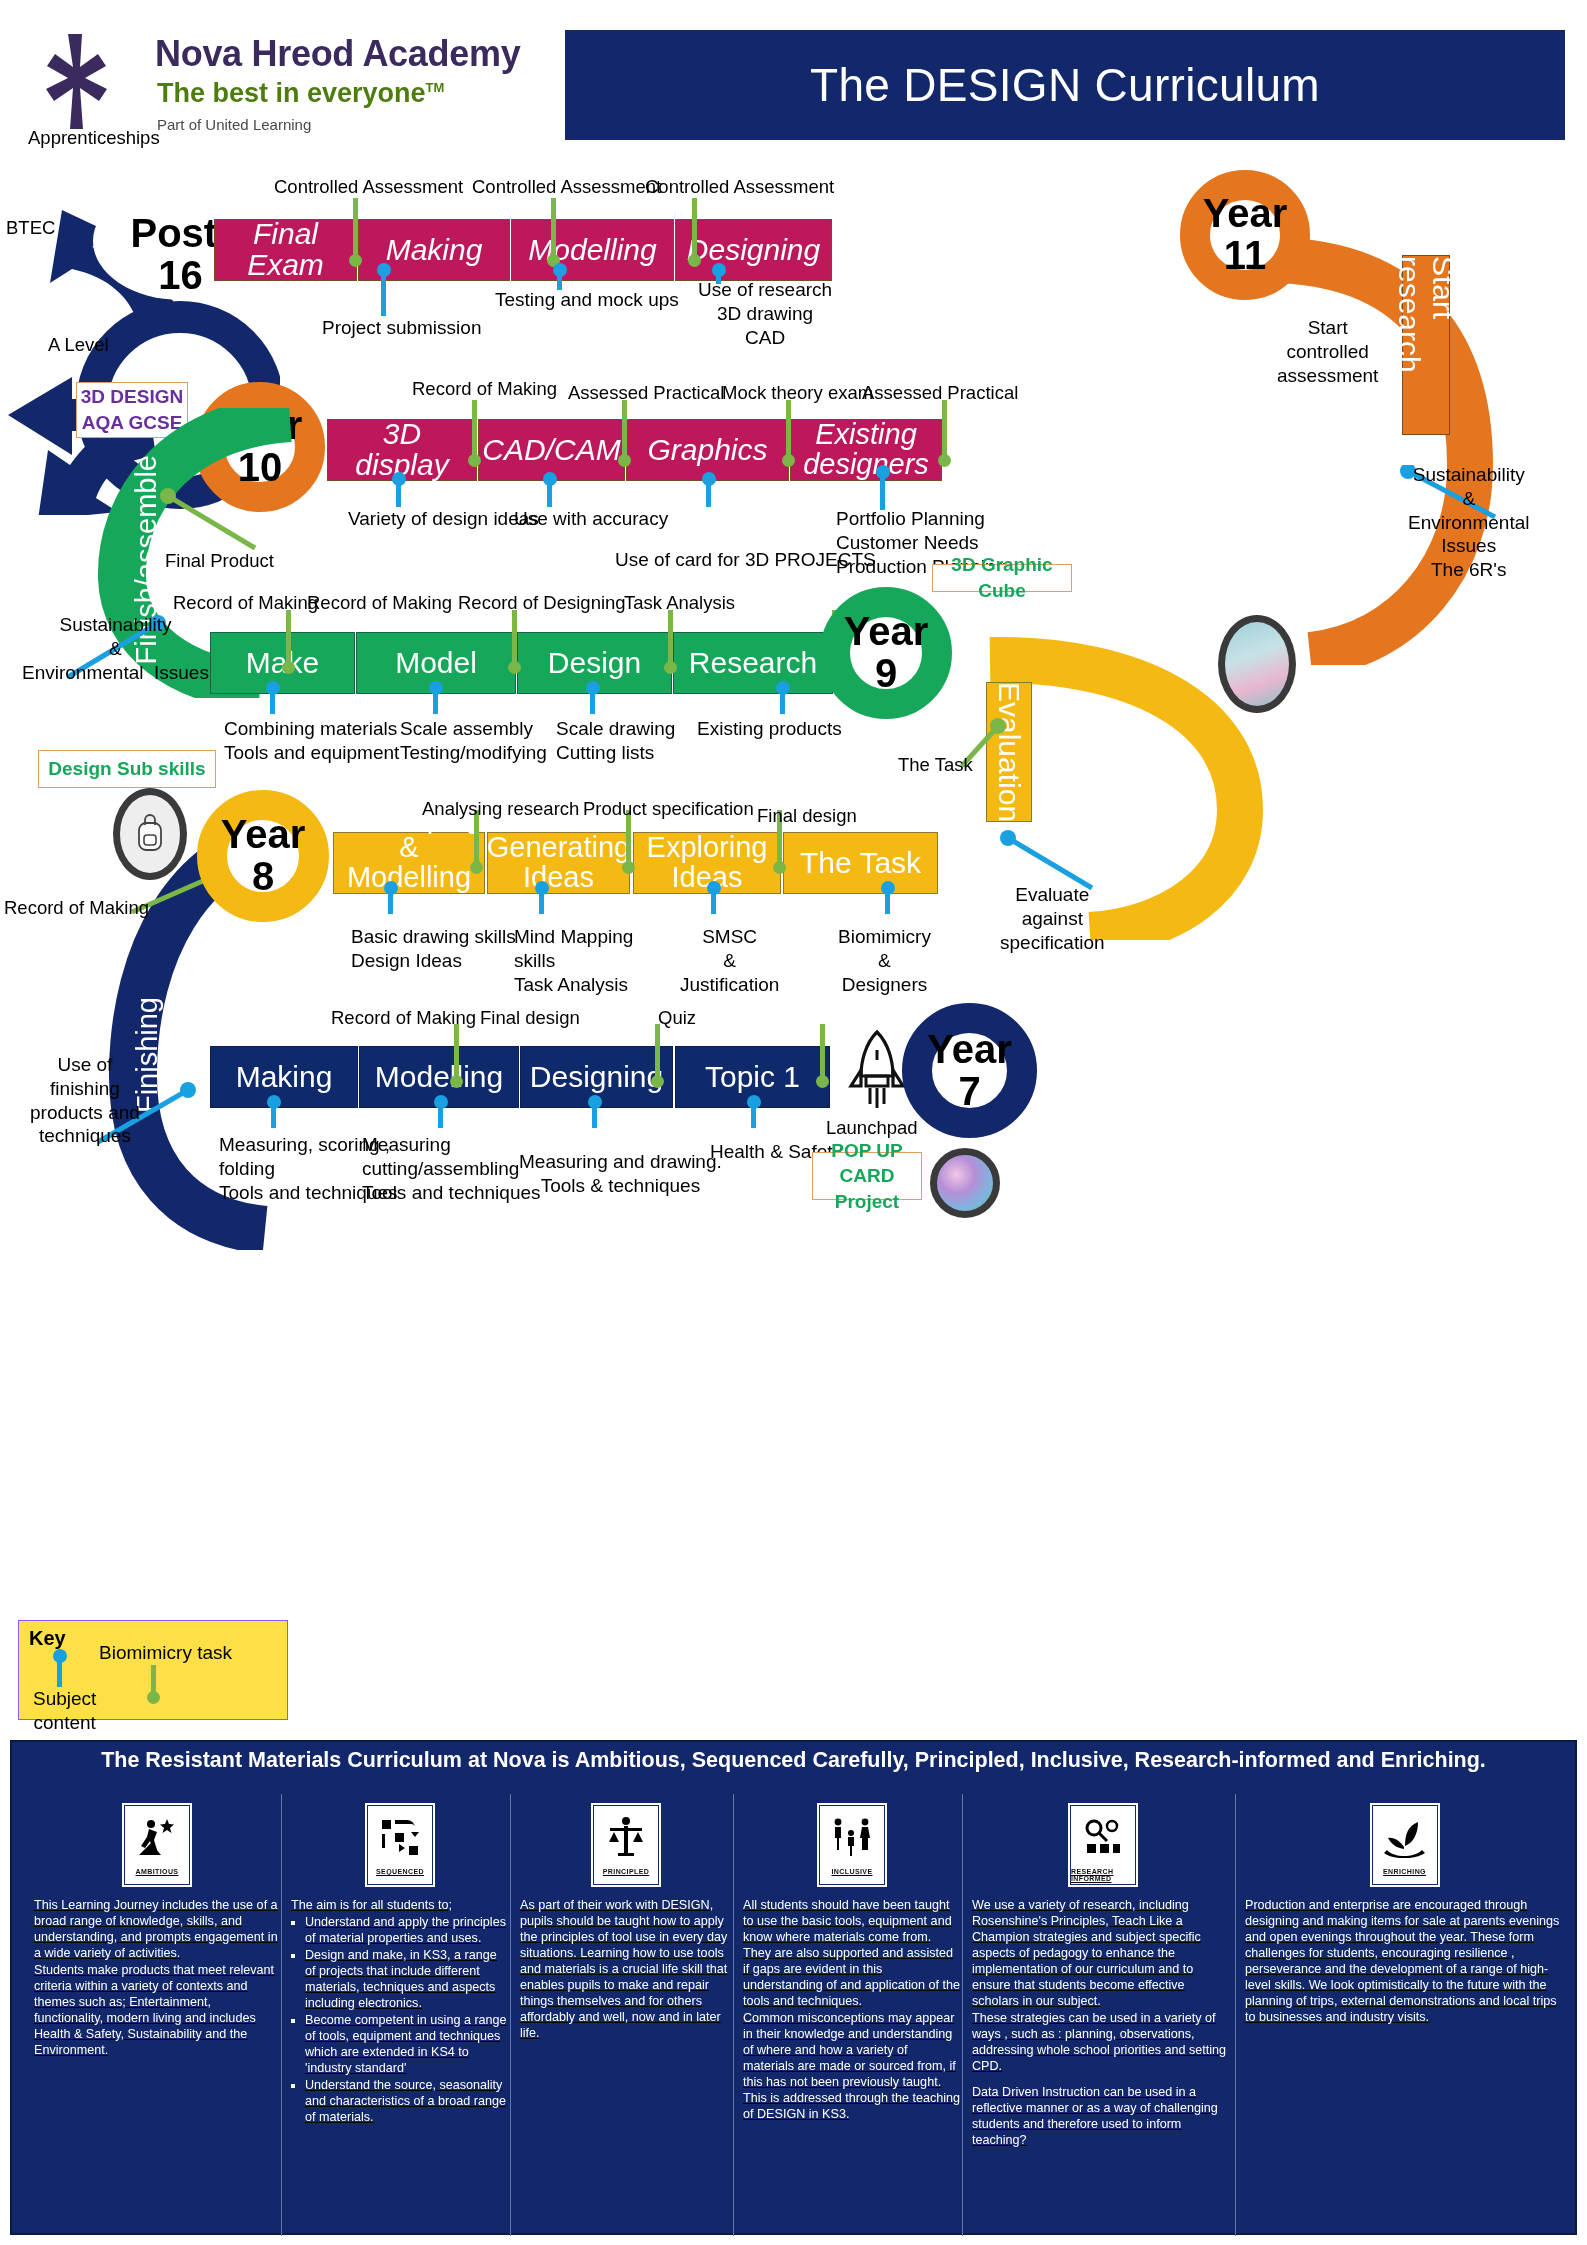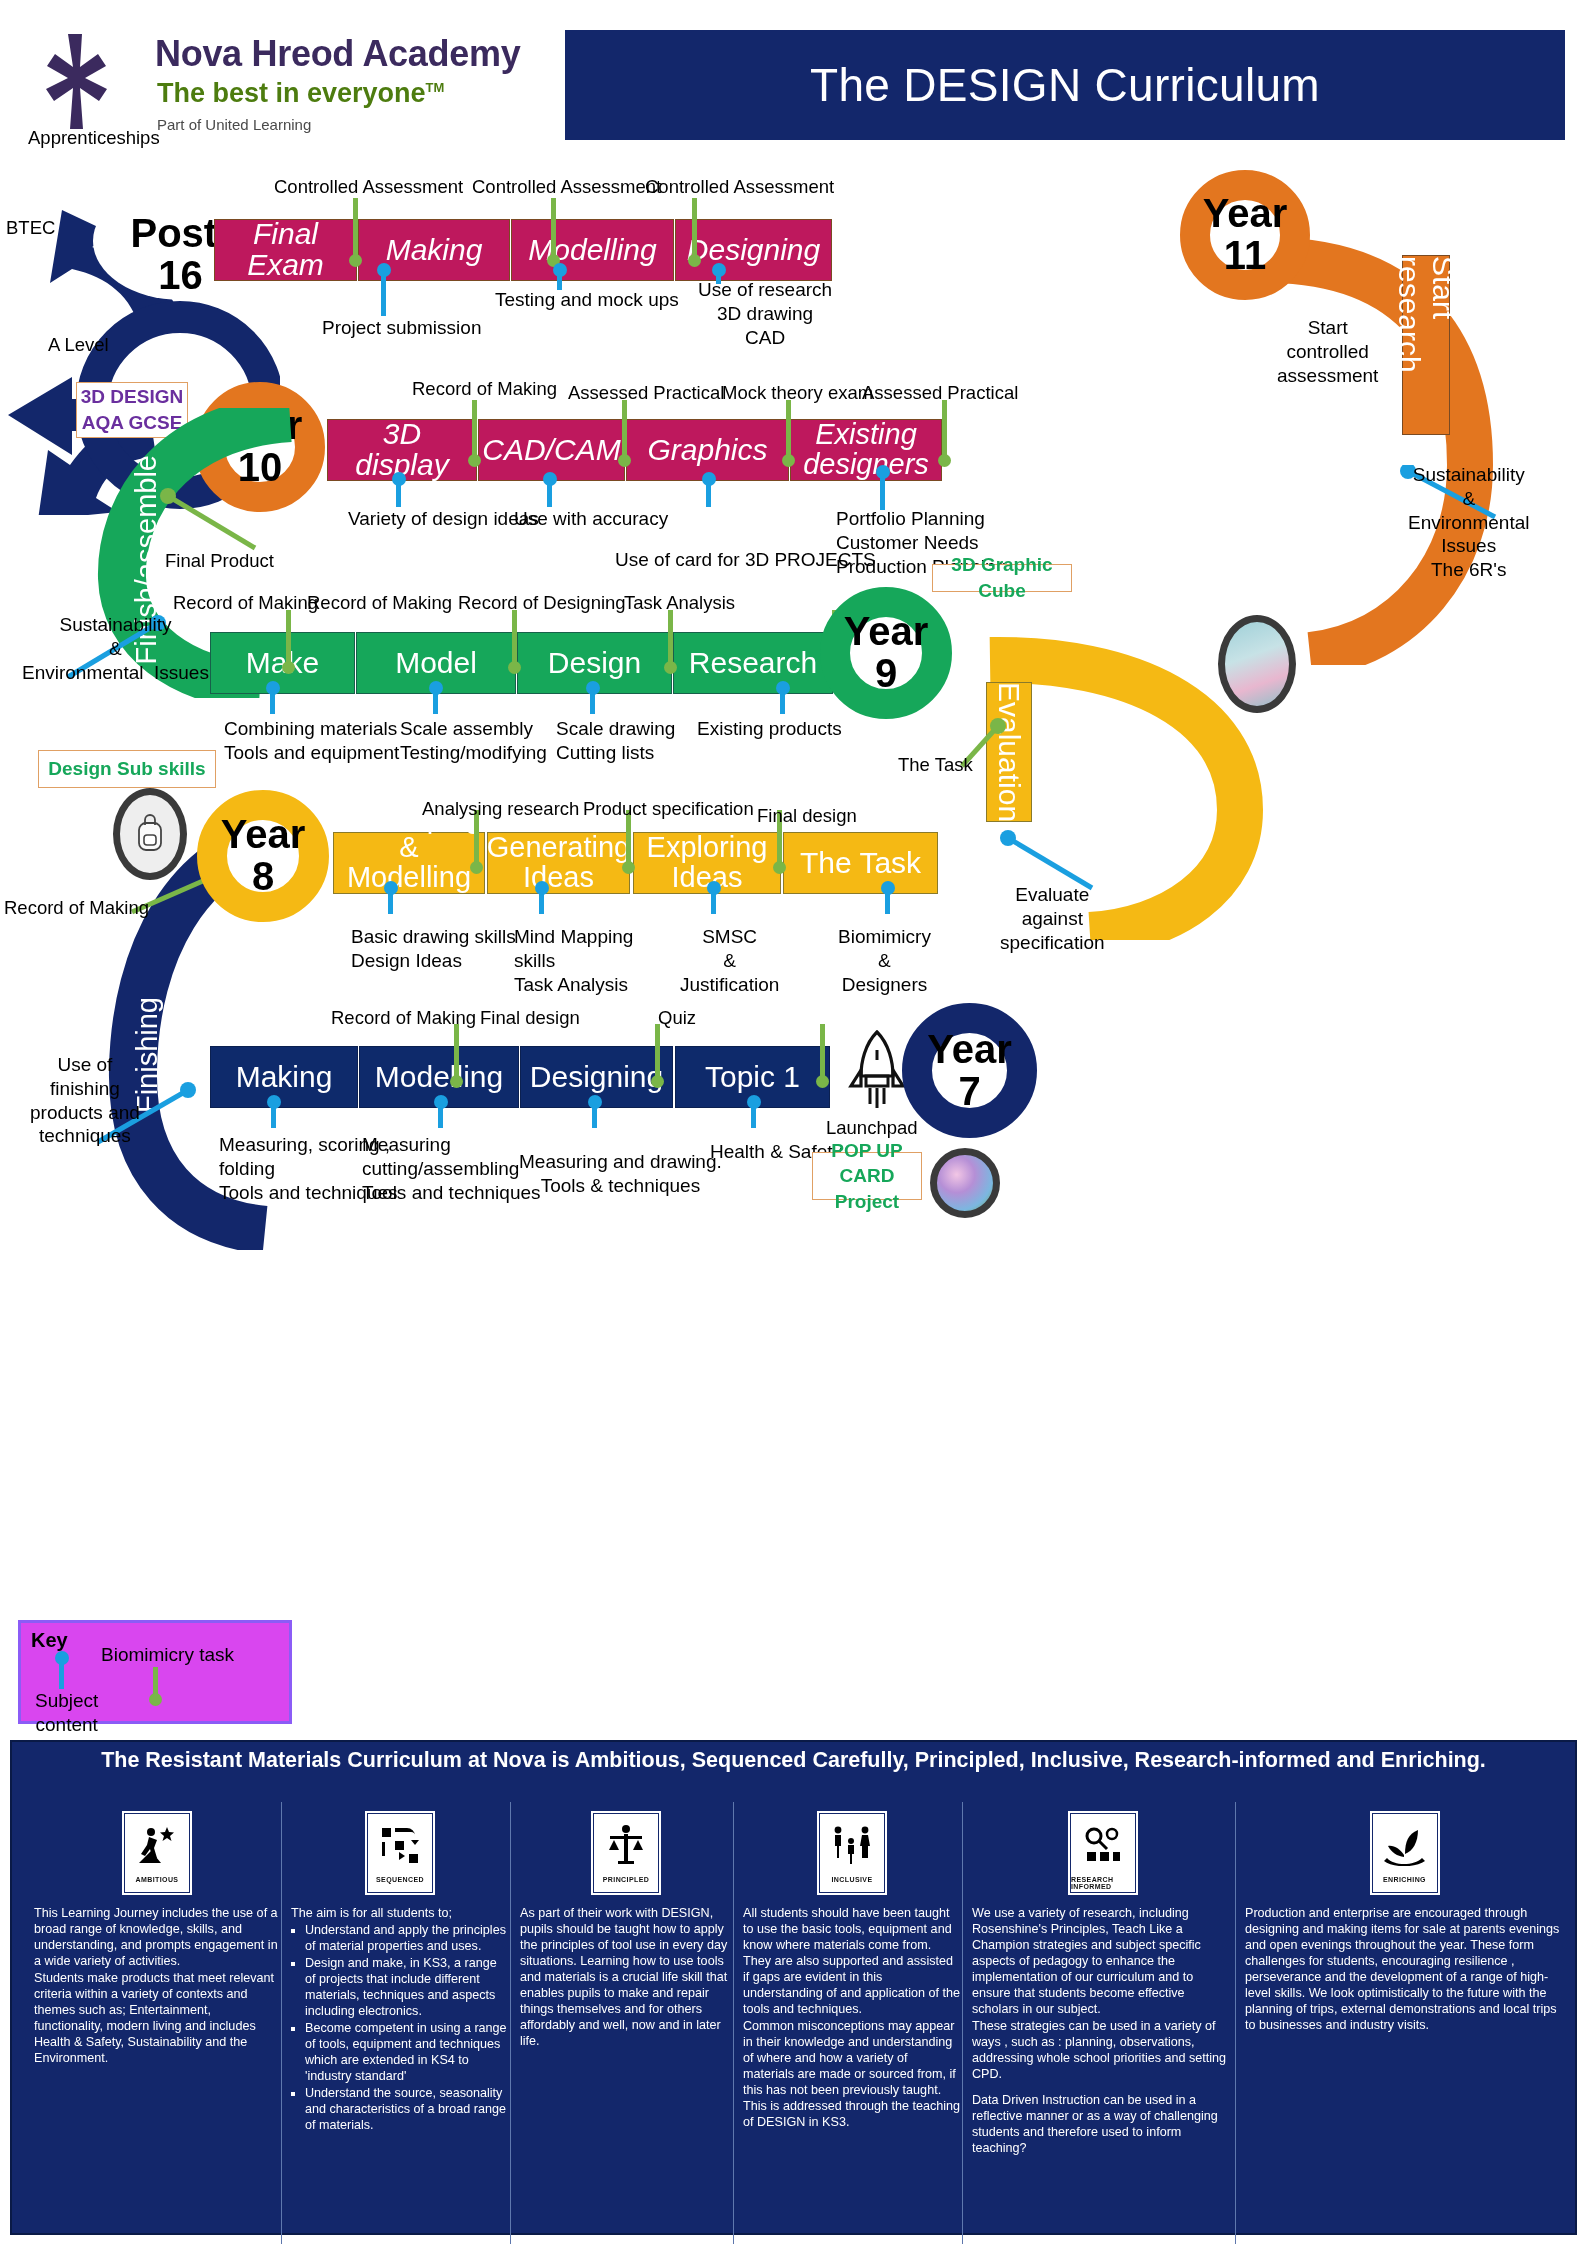--- a/index.html
+++ b/index.html
@@ -47,30 +47,30 @@
   .vbox{position:absolute;display:flex;align-items:center;justify-content:center;box-sizing:border-box;
         color:#fff;font-size:30px;}
   .vbox span{writing-mode:vertical-rl;}
 
   
   .tagbox{position:absolute;border:1.5px solid #e0a064;background:#fff;display:flex;align-items:center;
           justify-content:center;flex-direction:column;font-weight:bold;font-size:19px;line-height:1.35;
           text-align:center;box-sizing:border-box;}
 
   
-  #key-box{left:18px;top:1620px;width:268px;height:98px;border:3px solid #8b5cf6;background:#d946ef;}
+  #key-box{left:18px;top:1620px;width:268px;height:98px;border:1px solid #8b5cf6;background:#fde047;}
   #key-title{position:absolute;left:10px;top:6px;font-weight:bold;font-size:20px;}
 
   
   .photo{position:absolute;border-radius:50%;border:7px solid #3a3a3a;overflow:hidden;}
 
   
   #bottom-panel{left:10px;top:1740px;width:1567px;height:495px;background:#13276b;border:2px solid #0a1a46;box-sizing:border-box;}
   #bottom-heading{position:absolute;left:0;top:6px;width:100%;text-align:center;color:#fff;font-weight:bold;font-size:21.5px;}
-  .bcol{position:absolute;top:60px;height:442px;box-sizing:border-box;border-right:1px solid #5f78ad;padding:4px 1px 0 8px;}
+  .bcol{position:absolute;top:52px;height:442px;box-sizing:border-box;border-right:1px solid #5f78ad;padding:4px 1px 0 8px;text-decoration:underline;}
   .bcol:last-child{border-right:none;}
   .bicon{width:72px;height:86px;margin:4px auto 0 auto;background:#fff;border:4px double #13276b;
          display:flex;flex-direction:column;align-items:center;justify-content:flex-start;box-sizing:border-box;}
   .bicon .glyph{height:62px;display:flex;align-items:center;justify-content:center;font-size:34px;color:#000;}
   .bicon .cap{font-size:7px;font-weight:bold;letter-spacing:.4px;color:#111;}
   .btext{color:#fff;font-size:12.6px;line-height:1.27;margin-top:10px;}
   .btext ul{margin:0;padding-left:14px;list-style:square;}
   .btext li{margin-bottom:1px;}
   .btext p{margin:0 0 1px 0;}
 

